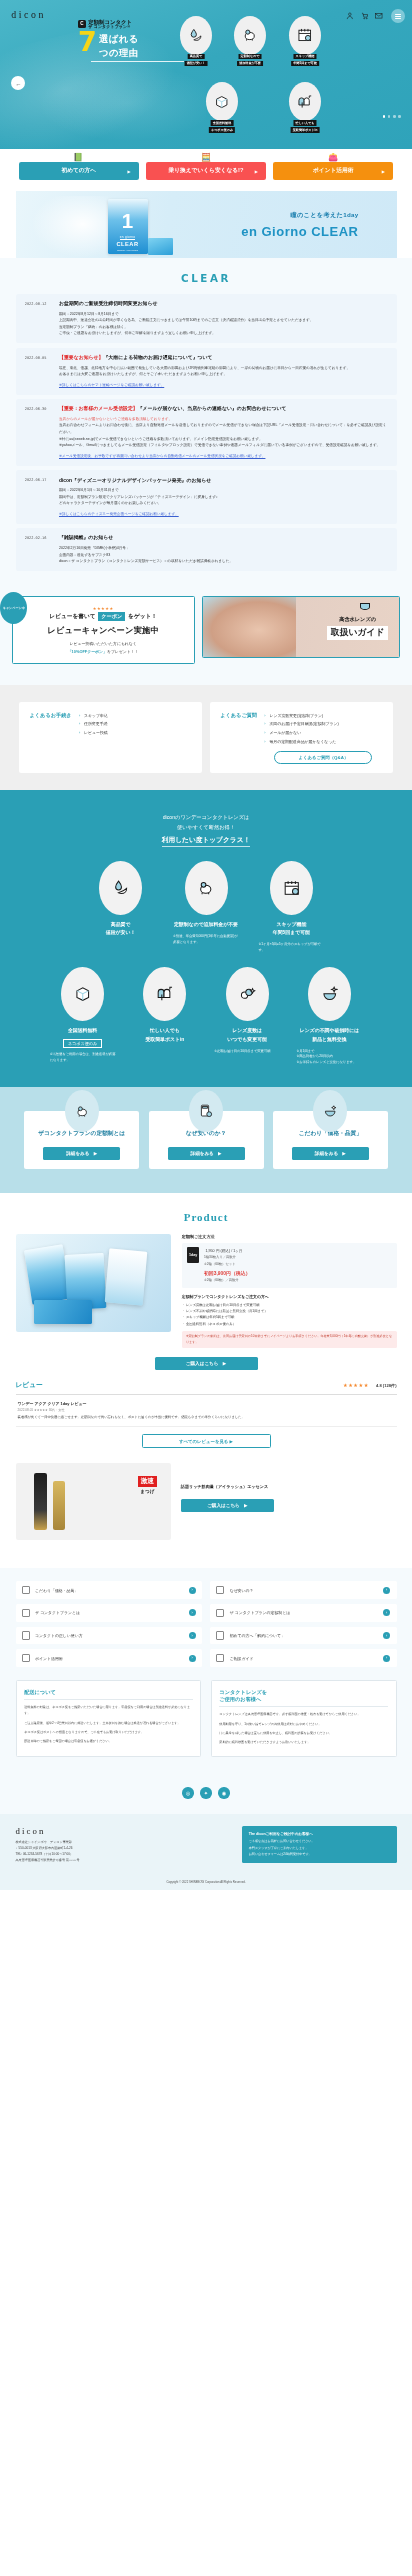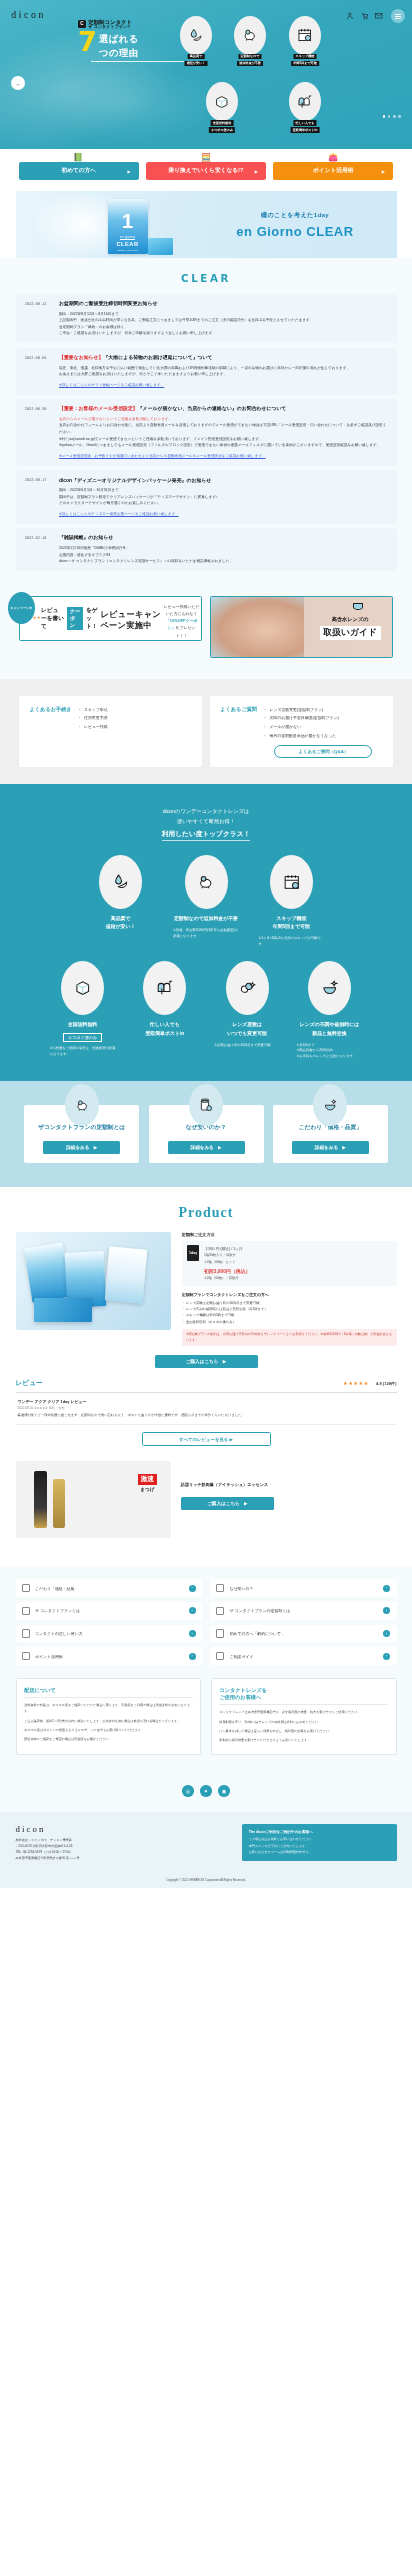--- a/index.html
+++ b/index.html
@@ -63,50 +63,50 @@
   .pb-box{position:absolute;left:92px;top:8.2px;width:40px;height:55px;border-radius:1.5px;
     background:linear-gradient(180deg,#eaf7fd 0%,#6cc0ea 38%,#1e8fd2 100%);
     box-shadow:0 1px 3.1px rgba(0,0,0,.15);display:flex;flex-direction:column;align-items:center;
     justify-content:flex-end;padding-bottom:3.6px;color:#fff}
   .pb-box .one{position:absolute;top:11.3px;font-size:20.6px;font-weight:bold;color:#fff;line-height:1}
   .pb-box .eg{font-size:3.1px;letter-spacing:0.3px;border-bottom:0.5px solid #fff;padding-bottom:0.5px}
   .pb-box .cl{font-size:5.7px;font-weight:bold;letter-spacing:0.5px;margin-top:1px}
   .pb-box .sub{font-size:2.3px;margin-top:1.5px;opacity:.9}
   .pb-chip{position:absolute;left:132px;top:47px;width:25px;height:16.5px;border-radius:1px;
     background:linear-gradient(160deg,#7fd3f2,#2c9fd8)}
-  .pb-text{position:absolute;left:210px;top:19.6px;text-align:center;width:139px}
+  .pb-text{position:absolute;left:204px;top:19.6px;text-align:right;width:139px}
   .pb-text .t1{font-size:6.2px;color:#1b7fae;font-weight:bold;letter-spacing:0.3px}
   .pb-text .t2{font-size:13px;color:#1f93c4;font-weight:bold;margin-top:4.6px;letter-spacing:0.5px}
 
   
   .newswrap{background:#f5fafd;padding:13.4px 0 17.5px}
   .news-title{text-align:center;font-size:10.3px;letter-spacing:2.6px;color:#2a9fb5;font-weight:bold;
     margin-bottom:10.3px;font-family:"DejaVu Sans",sans-serif}
   .news-item{width:381px;margin:0 auto 4.6px;background:#eef5fb;border-radius:2.6px;padding:6.2px 9.3px;display:flex;gap:7.2px}
   .news-date{font-size:3.6px;color:#555;min-width:27px;padding-top:1.5px;font-family:"DejaVu Sans Mono",monospace}
   .news-body{flex:1}
   .news-h{font-size:4.9px;font-weight:bold;color:#111;line-height:1.5;margin-bottom:3.1px}
   .news-h .red{color:#e02020}
   .news-p{font-size:3.6px;color:#333;line-height:1.85}
   .news-p .red{color:#e5504a}
   .news-link{font-size:3.6px;color:#3a5fd0;text-decoration:underline;display:inline-block;margin-top:4.1px;line-height:1.8}
 
   
   .camp{background:#f5fafd;padding:3.1px 0 20.6px;display:flex;gap:7.7px;justify-content:center}
-  .camp-l{position:relative;width:183px;height:45px;background:#fff;border:0.8px solid #2a9fb5;
-    border-radius:1.5px;display:flex;align-items:center;justify-content:center}
+  .camp-l{position:relative;width:183px;height:68px;background:#fff;border:0.8px solid #2a9fb5;
+    border-radius:1.5px;display:flex;flex-direction:column;align-items:center;justify-content:center}
   .camp-tag{position:absolute;left:-12.4px;top:-5.2px;width:27px;height:32px;border-radius:50%;
     background:#2a9fb5;color:#fff;font-size:3.1px;font-weight:bold;display:flex;align-items:center;justify-content:center}
   .stars{color:#f5892f;font-size:4.1px;letter-spacing:0.5px;margin-bottom:1.5px}
   .camp-r1{font-size:5.7px;font-weight:bold;display:flex;align-items:center;gap:2.6px}
   .coupon{background:#2a9fb5;color:#fff;padding:1px 3.1px;font-size:5.2px;font-weight:bold}
   .camp-r2{font-size:8.2px;font-weight:bold;margin-top:3.6px;letter-spacing:0.3px}
   .camp-r3{font-size:3.9px;color:#333;margin-top:4.6px;line-height:1.8;text-align:center}
   .camp-r3 b{color:#2a9fb5}
-  .camp-rt{position:relative;width:183px;height:62px;border:0.8px solid #2a9fb5;border-radius:1.5px;
+  .camp-rt{position:relative;width:198px;height:62px;border:0.8px solid #2a9fb5;border-radius:1.5px;
     overflow:hidden;background:linear-gradient(100deg,#cfe1ef 0%,#e4cfc4 45%,#e8d3c6 100%)}
   .camp-rt .hand{position:absolute;left:0;top:0;width:93px;height:100%;
     background:radial-gradient(ellipse at 60% 55%,#e9c5ae 0%,#cf9f85 60%,#b8ddea 100%)}
   .camp-rt .tx{position:absolute;right:11.3px;top:18.5px;text-align:center}
   .camp-rt .tx .a{font-size:5.2px;font-weight:bold;color:#111}
   .camp-rt .tx .b{font-size:8.8px;font-weight:bold;background:#fff;padding:1px 3.6px;margin-top:3.1px;display:inline-block}
   .lensicon{position:absolute;right:29px;top:6.2px;width:10.3px;height:6.2px;border-radius:0 0 50% 50%;
     background:#9fd4e4;border:0.8px solid #1d1d1d}
 
   
@@ -139,21 +139,21 @@
   .lb{background:#b8dfe9;padding:24px 0 24px;display:flex;gap:9.3px;justify-content:center}
   .lbc{width:115px;background:#fff;border-radius:2.1px;padding:18.5px 7.2px 9.3px;text-align:center;position:relative}
   .lbc .ell{position:absolute;left:50%;top:-20.6px;transform:translateX(-50%);width:34px;height:42px;
     border-radius:50%;background:#d3eaf1;display:flex;align-items:center;justify-content:center}
   .lbc .t{font-size:5.7px;font-weight:bold;color:#1f7fa0;line-height:1.65}
   .lbc .b{margin:8.2px auto 0;width:77px;height:13.4px;background:#2a9fb5;color:#fff;border-radius:1.5px;
     font-size:4.6px;font-weight:bold;display:flex;align-items:center;justify-content:center;gap:4.1px}
 
   
   .prod{background:#fff;padding:17.5px 0 10.3px}
-  .prod-ttl{text-align:center;font-size:14px;color:#2a9fb5;letter-spacing:1px;font-weight:bold;
+  .prod-ttl{text-align:center;font-size:11px;color:#2a9fb5;letter-spacing:1px;font-weight:bold;
     font-family:"Liberation Serif",serif;margin-bottom:11.3px}
   .prod-main{display:flex;gap:11.3px;width:381px;margin:0 auto}
   .prod-img{width:155px;height:98px;border-radius:2.1px;position:relative;overflow:hidden;
     background:linear-gradient(135deg,#eaf6fb 0%,#cfe8f5 55%,#b9dcef 100%)}
   .pi-b{position:absolute;border-radius:1.5px;box-shadow:0 1.5px 4.6px rgba(0,0,0,.18)}
   .pi-1{left:12.4px;top:12.4px;width:39px;height:55px;background:linear-gradient(180deg,#f2fbff,#7cc8ea 45%,#2390cf);transform:rotate(-9deg)}
   .pi-2{left:50px;top:19.6px;width:39px;height:55px;background:linear-gradient(180deg,#f2fbff,#7cc8ea 45%,#2390cf);transform:rotate(-3deg)}
   .pi-3{left:91px;top:15.5px;width:38px;height:54px;background:linear-gradient(180deg,#fff,#dff1fa 55%,#a9d9ef);transform:rotate(5deg)}
   .pi-4{left:18.5px;top:66px;width:58px;height:24px;background:linear-gradient(120deg,#5ab9e4,#1c86c6)}
   .prod-info{flex:1}

